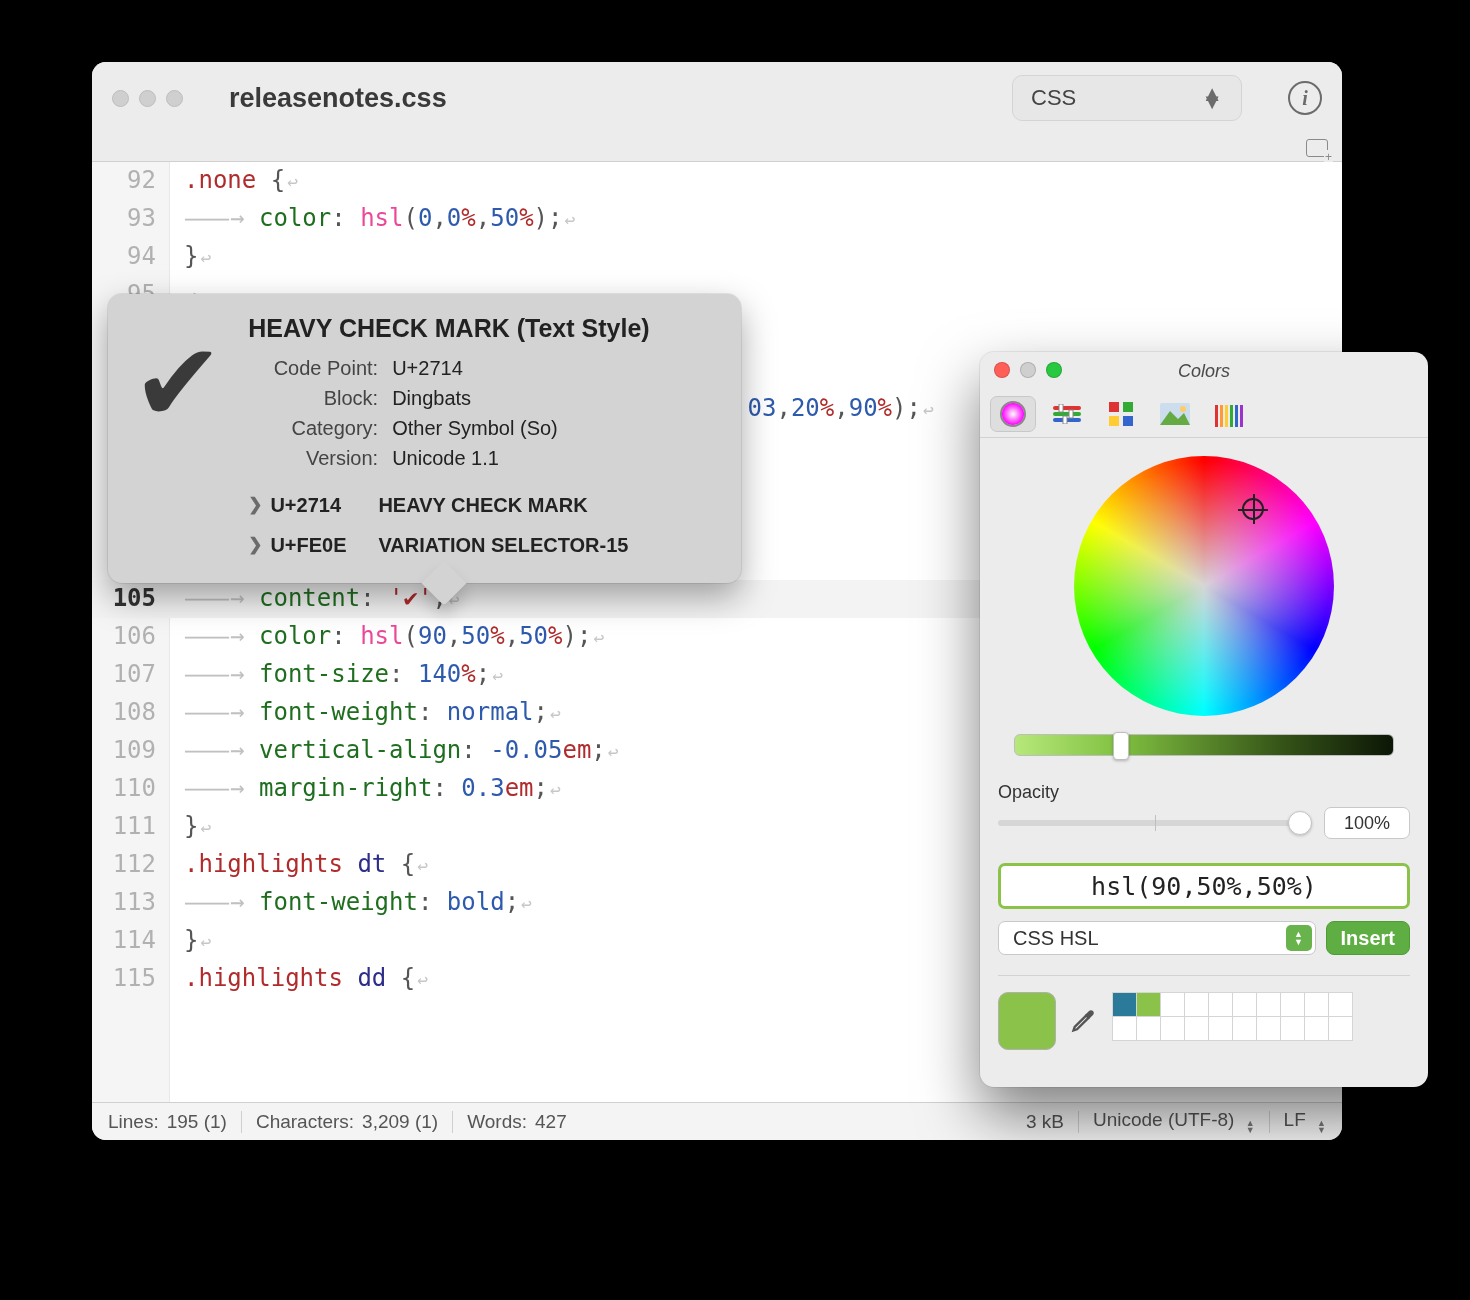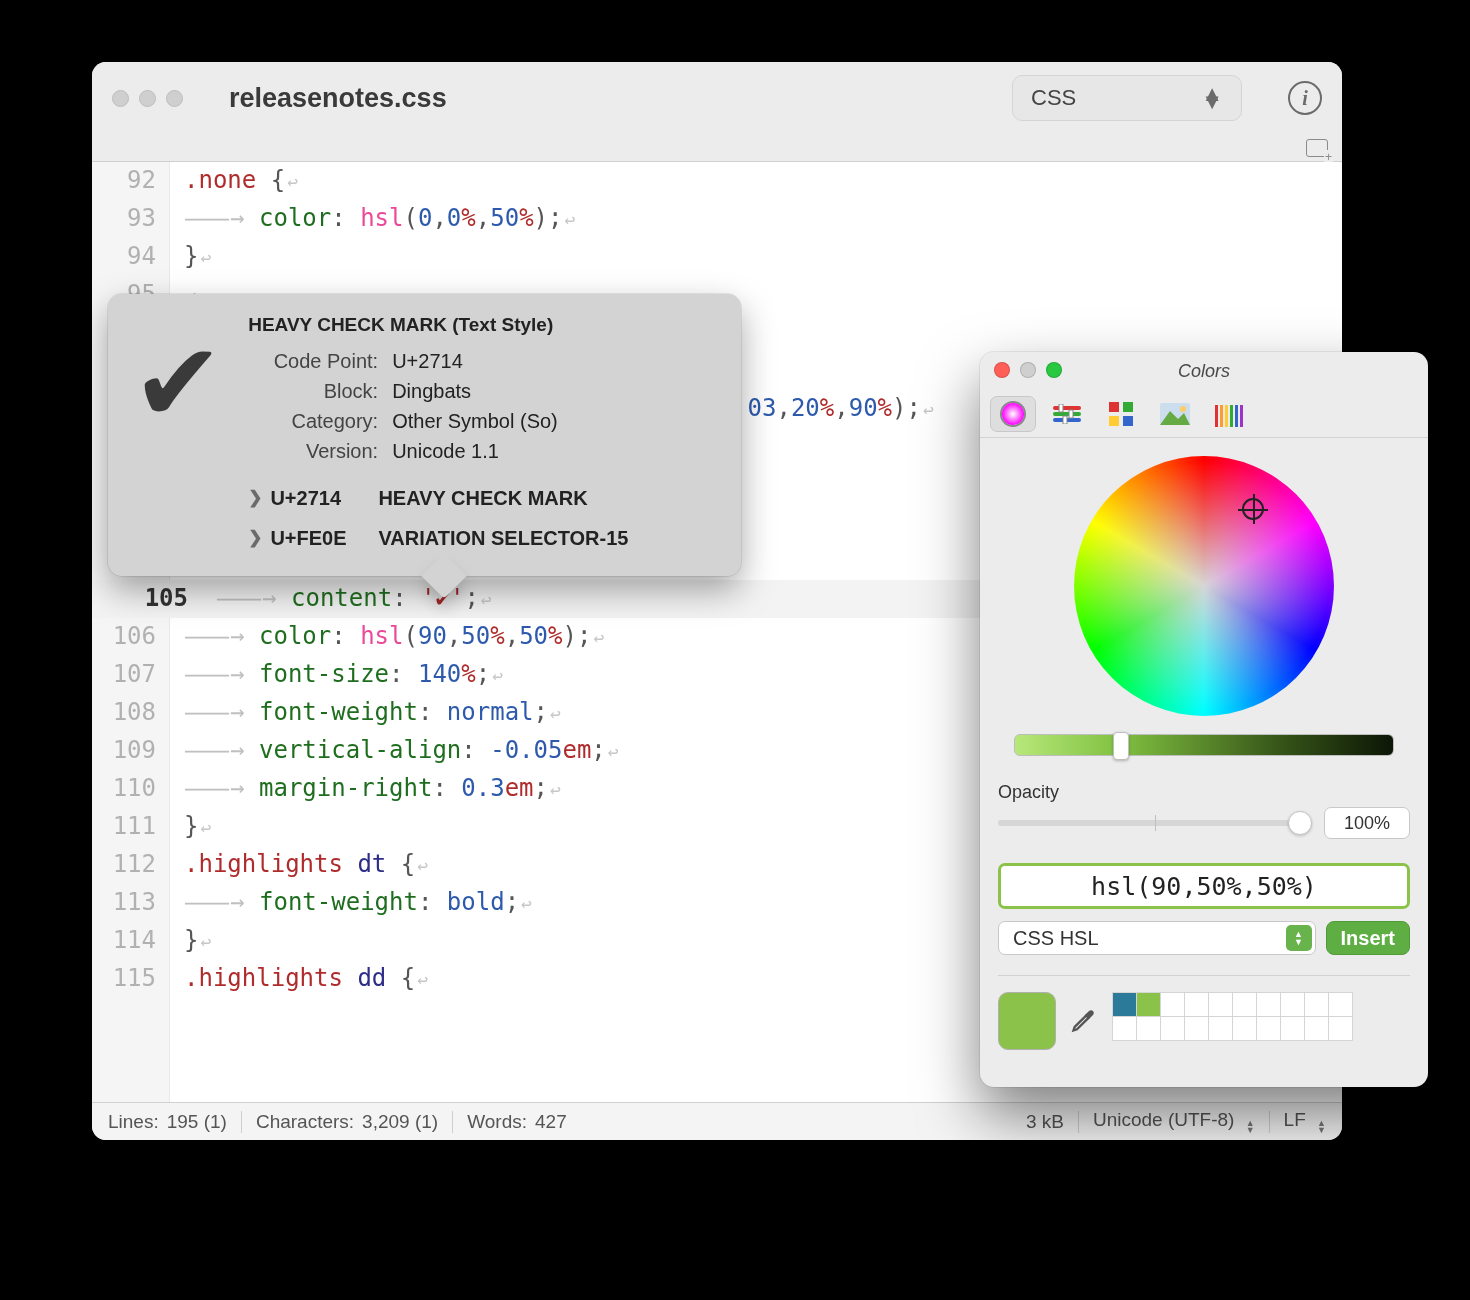--- a/index.html
+++ b/index.html
@@ -97,21 +97,21 @@
   }
   .gutter-bg {
     position:absolute; left:0; top:0; bottom:0; width:78px;
     background:#f5f5f5;
     border-right:1px solid #e8e8e8;
   }
   .code-line {
     display:flex;
     position:relative;
   }
-  .code-line.current { background:#f3f3f3;padding-left:32px;}
+  .code-line.current { background:#f3f3f3;}
   .ln {
     width:78px; text-align:right; padding-right:14px;
     color:#b1b1b1;
     flex-shrink:0;
     z-index:1;
   }
   .code-line.current .ln { color:#333; font-weight:600;}
   .code {
     padding-left:14px;
     white-space:pre;
@@ -162,21 +162,21 @@
     border-bottom-right-radius:4px;
     box-shadow: 8px 8px 16px rgba(0,0,0,.18);
   }
   .pop-glyph {
     font-size:110px;
     line-height:1;
     color:#3a3a3a;
     padding-top:14px;
   }
   .pop-body { flex:1; font-size:20px;}
-  .pop-title { font-size:19px; font-weight:700; margin-bottom:10px;}
+  .pop-title { font-size:25px; font-weight:700; margin-bottom:10px;}
   .pop-row { display:flex; gap:14px; line-height:30px;}
   .pop-row .k { width:130px; text-align:right; color:#444;}
   .pop-list { margin-top:12px; font-weight:700;}
   .pop-list .row { display:flex; align-items:center; gap:8px; line-height:40px;}
   .pop-list .chev { color:#6b6b6b; font-size:17px;}
   .pop-list .cp { min-width:100px;}
 
   
   .statusbar {
     height:38px;

